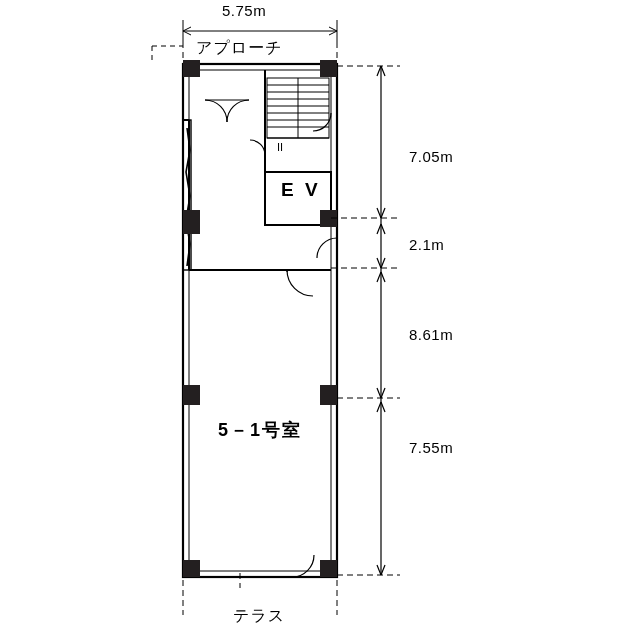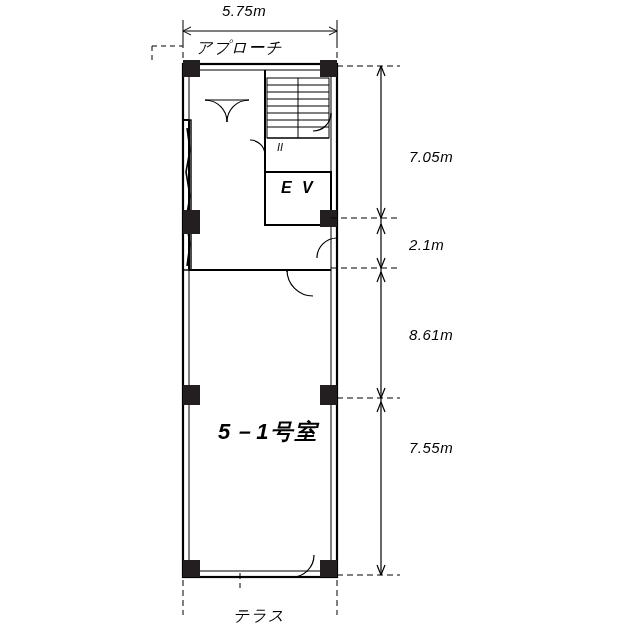--- a/index.html
+++ b/index.html
@@ -11,44 +11,43 @@
     width: 630px;
     height: 630px;
     overflow: hidden;
     font-family: "Liberation Sans", sans-serif;
   }
   #stage {
     position: relative;
     width: 630px;
     height: 474px;
     background: #ffffff;
-    font-style: italic;
   }
   .lbl {
     position: absolute;
     font-family: "Liberation Sans", sans-serif;
     color: #000000;
     white-space: nowrap;
     line-height: 1;
   }
   .dim-label {
     font-size: 15px;
     letter-spacing: 0.5px;
   }
   .room-label {
-    font-size: 22px;
+    font-size: 18px;
     letter-spacing: 2px;
     font-weight: bold;
   }
   .small-label {
     font-size: 16px;
     letter-spacing: 1px;
   }
   .ev-label {
-    font-size: 16px;
+    font-size: 19px;
     font-weight: bold;
     letter-spacing: 3px;
   }
   svg {
     position: absolute;
     left: 0;
     top: 0;
   }
 </style>
 </head>

